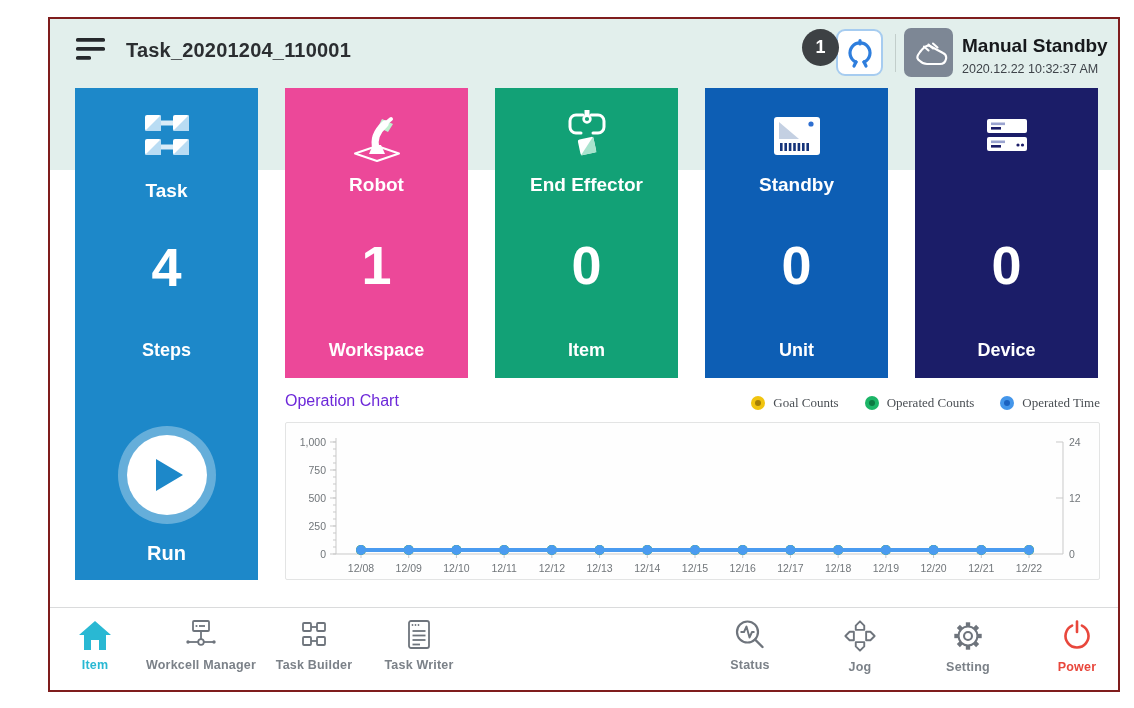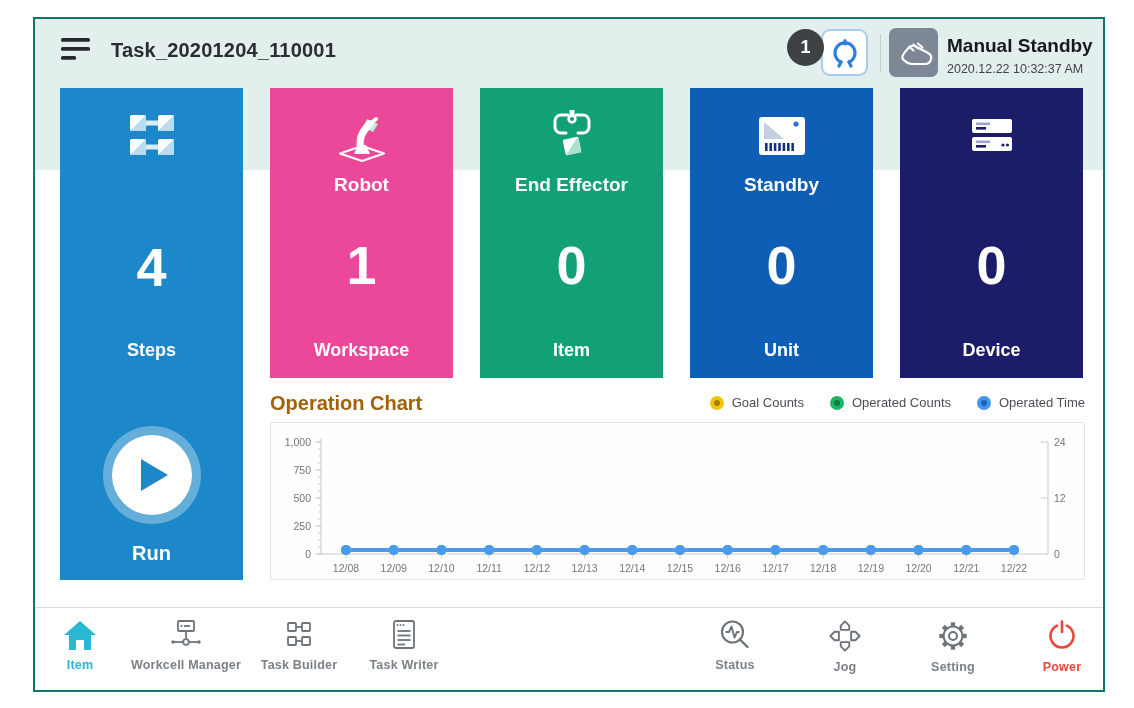--- a/index.html
+++ b/index.html
@@ -1,17 +1,17 @@
 <!DOCTYPE html>
 <html><head>
 <meta charset="utf-8">
 <style>
   * { margin:0; padding:0; box-sizing:border-box; }
   html,body { width:1134px; height:708px; background:#ffffff; font-family:"Liberation Sans", sans-serif; overflow:hidden; }
-  .frame { position:absolute; left:33px; top:17px; width:1072px; height:675px; border:2px solid #0f766e; background:#ffffff; }
+  .frame { position:absolute; left:48px; top:17px; width:1072px; height:675px; border:2px solid #7f1d1d; background:#ffffff; }
   .band { position:absolute; left:0; top:0; width:100%; height:151px; background:#e2efec; }
 
   
   .hamburger { position:absolute; left:25px; top:17px; width:34px; height:28px; cursor:pointer; }
   .win-title { position:absolute; left:76px; top:20px; font-size:20px; font-weight:700; color:#2b2e31; letter-spacing:0.2px; }
   .badge { position:absolute; left:752px; top:10px; width:37px; height:37px; border-radius:50%; background:#3d4144; color:#fff; font-size:18px; font-weight:700; display:flex; align-items:center; justify-content:center; z-index:3; }
   .tool-btn { position:absolute; left:786px; top:10px; width:47px; height:47px; background:#fff; border:2px solid #a6ccf0; border-radius:9px; display:flex; align-items:center; justify-content:center; z-index:2; }
   .hdr-divider { position:absolute; left:845px; top:15px; width:1px; height:38px; background:#c2cecb; }
   .mode-tile { position:absolute; left:854px; top:9px; width:49px; height:49px; background:#7d8795; border-radius:7px; display:flex; align-items:center; justify-content:center; }
   .mode-text { position:absolute; left:912px; top:13px; line-height:1.45; }
@@ -26,23 +26,23 @@
   .card.tall .card-name { top:92px; }
   .card-value { position:absolute; left:0; width:100%; top:146px; font-size:54px; font-weight:700; }
   .card.tall .card-value { top:148px; }
   .card-unit { position:absolute; left:0; width:100%; top:236px; font-size:18px; font-weight:700;margin-top:16px; }
   .run-wrap { position:absolute; left:0; width:100%; top:338px; display:flex; flex-direction:column; align-items:center; }
   .run-ring { width:98px; height:98px; border-radius:50%; background:rgba(255,255,255,0.32); display:flex; align-items:center; justify-content:center; cursor:pointer; }
   .run-circle { width:80px; height:80px; border-radius:50%; background:#ffffff; display:flex; align-items:center; justify-content:center; }
   .run-label { margin-top:18px; font-size:20px; font-weight:700; color:#fff; }
 
   
-  .chart-title { position:absolute; left:235px; top:373px; font-size:20px; font-weight:700; color:#a16207; }
+  .chart-title { position:absolute; left:235px; top:373px; font-size:16px; font-weight:400; color:#6d28d9; }
   .legend { position:absolute; top:376px; left:235px; width:815px; display:flex; justify-content:flex-end; gap:26px; align-items:center; }
-  .legend-item { display:flex; align-items:center; gap:8px; font-size:13px; color:#4a4f54; }
+  .legend-item { display:flex; align-items:center; gap:8px; font-size:13px; color:#4a4f54;font-family:Liberation Serif, serif; }
   .lg-dot { width:14px; height:14px; border-radius:50%; position:relative; }
   .lg-dot i { position:absolute; left:4px; top:4px; width:6px; height:6px; border-radius:50%; }
   .chart-panel { position:absolute; left:235px; top:403px; width:815px; height:158px; background:#fefefe; border:1px solid #e3e4e4; border-radius:2px; }
 
   
   .nav-divider { position:absolute; left:0; top:588px; width:100%; height:1px; background:#dadbdc; }
   .nav-item { position:absolute; top:600px; transform:translateX(-50%); display:flex; flex-direction:column; align-items:center; gap:7px; cursor:pointer; width:150px; }
   .nav-label { font-size:12.5px; font-weight:700; color:#7b8188; letter-spacing:0.2px; white-space:nowrap; }
   .nav-item.active .nav-label { color:#29b8d3; }
   .nav-item.danger .nav-label { color:#e8473c; }
@@ -91,20 +91,21 @@
             <polygon points="19,2 19,18 3,18" fill="#b9dcf3"></polygon>
           <rect x="31" y="2" width="16" height="16" rx="2" fill="#ffffff"></rect>
             <polygon points="47,2 47,18 31,18" fill="#b9dcf3"></polygon>
           <rect x="3" y="26" width="16" height="16" rx="2" fill="#ffffff"></rect>
             <polygon points="19,26 19,42 3,42" fill="#b9dcf3"></polygon>
           <rect x="31" y="26" width="16" height="16" rx="2" fill="#ffffff"></rect>
             <polygon points="47,26 47,42 31,42" fill="#b9dcf3"></polygon>
         </g>
       </svg>
     </div>
+    <div class="card-name">Task</div>
     <div class="card-value">4</div>
     <div class="card-unit">Steps</div>
     <div class="run-wrap">
       <div class="run-ring">
         <div class="run-circle">
           <svg width="30" height="34" viewBox="0 0 30 34" style="margin-left:7px;">
             <polygon points="1,1 28,17 1,33" fill="#1d88c9"></polygon>
           </svg>
         </div>
       </div>

